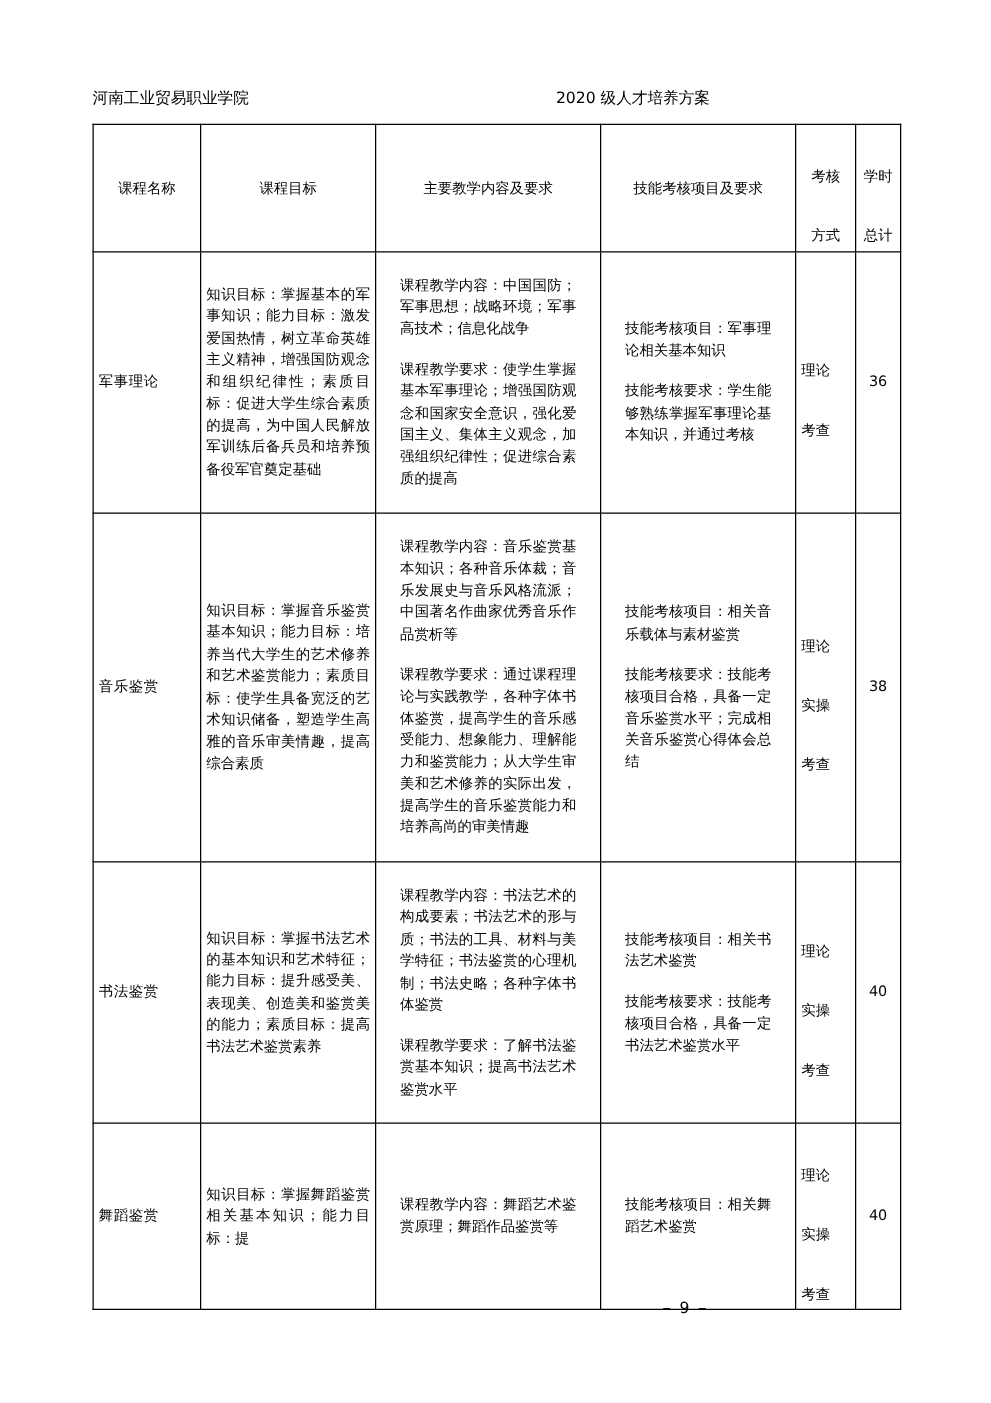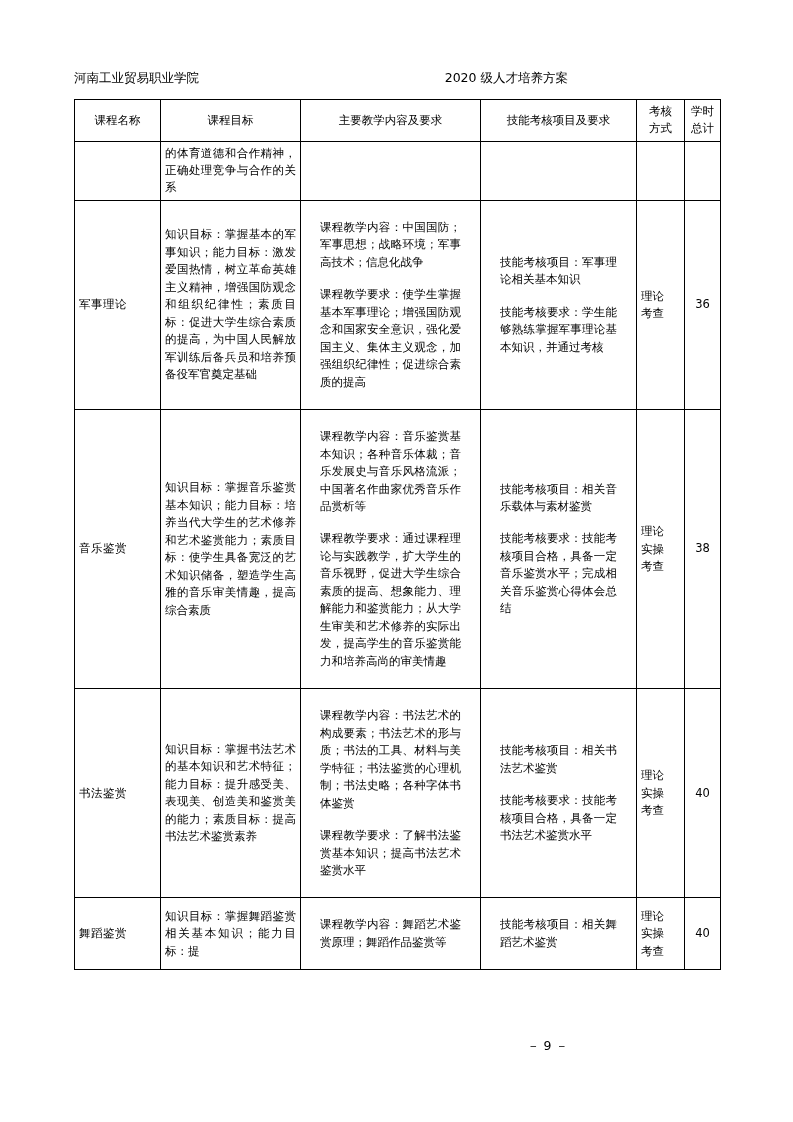--- a/index.html
+++ b/index.html
@@ -99,20 +99,21 @@
     top: 1038px;
     text-align: right;
     font-size: 12.5px;
   }
   .vstack {
     display: block;
   }
   .vstack span {
     display: block;
     line-height: 1.5;
+    margin-top: 30px;
   }
 </style>
 </head>
 <body>
 
 <div class="page">
 
   <div class="header">
     <div class="header-left">河南工业贸易职业学院</div>
     <div class="header-right">2020 级人才培养方案</div>
@@ -142,28 +143,20 @@
         <th>
           <span class="vstack">
             <span>学时</span>
             <span>总计</span>
           </span>
         </th>
       </tr>
     </thead>
     <tbody>
 
-      <tr>
-        <td class="course-name"></td>
-        <td class="cell-just">的体育道德和合作精神，正确处理竞争与合作的关系</td>
-        <td class="cell-just empty-cell"></td>
-        <td class="cell-just empty-cell"></td>
-        <td class="assess empty-cell"></td>
-        <td class="hours empty-cell"></td>
-      </tr>
 
       <tr>
         <td class="course-name">军事理论</td>
         <td class="cell-just">知识目标：掌握基本的军事知识；能力目标：激发爱国热情，树立革命英雄主义精神，增强国防观念和组织纪律性；素质目标：促进大学生综合素质的提高，为中国人民解放军训练后备兵员和培养预备役军官奠定基础</td>
         <td class="cell-just">
           <p class="blk">课程教学内容：中国国防；军事思想；战略环境；军事高技术；信息化战争</p>
           <p class="blk">课程教学要求：使学生掌握基本军事理论；增强国防观念和国家安全意识，强化爱国主义、集体主义观念，加强组织纪律性；促进综合素质的提高</p>
         </td>
         <td class="cell-just">
           <p class="blk">技能考核项目：军事理论相关基本知识</p>
@@ -176,21 +169,21 @@
           </span>
         </td>
         <td class="hours">36</td>
       </tr>
 
       <tr>
         <td class="course-name">音乐鉴赏</td>
         <td class="cell-just">知识目标：掌握音乐鉴赏基本知识；能力目标：培养当代大学生的艺术修养和艺术鉴赏能力；素质目标：使学生具备宽泛的艺术知识储备，塑造学生高雅的音乐审美情趣，提高综合素质</td>
         <td class="cell-just">
           <p class="blk">课程教学内容：音乐鉴赏基本知识；各种音乐体裁；音乐发展史与音乐风格流派；中国著名作曲家优秀音乐作品赏析等</p>
-          <p class="blk">课程教学要求：通过课程理论与实践教学，扩大学生的音乐视野，促进大学生综合素质的提高、想象能力、理解能力和鉴赏能力；从大学生审美和艺术修养的实际出发，提高学生的音乐鉴赏能力和培养高尚的审美情趣</p>
+          <p class="blk">课程教学要求：通过课程理论与实践教学，各种字体书体鉴赏，提高学生的音乐感受能力、想象能力、理解能力和鉴赏能力；从大学生审美和艺术修养的实际出发，提高学生的音乐鉴赏能力和培养高尚的审美情趣</p>
         </td>
         <td class="cell-just">
           <p class="blk">技能考核项目：相关音乐载体与素材鉴赏</p>
           <p class="blk">技能考核要求：技能考核项目合格，具备一定音乐鉴赏水平；完成相关音乐鉴赏心得体会总结</p>
         </td>
         <td class="assess">
           <span class="vstack">
             <span>理论</span>
             <span>实操</span>
             <span>考查</span>

